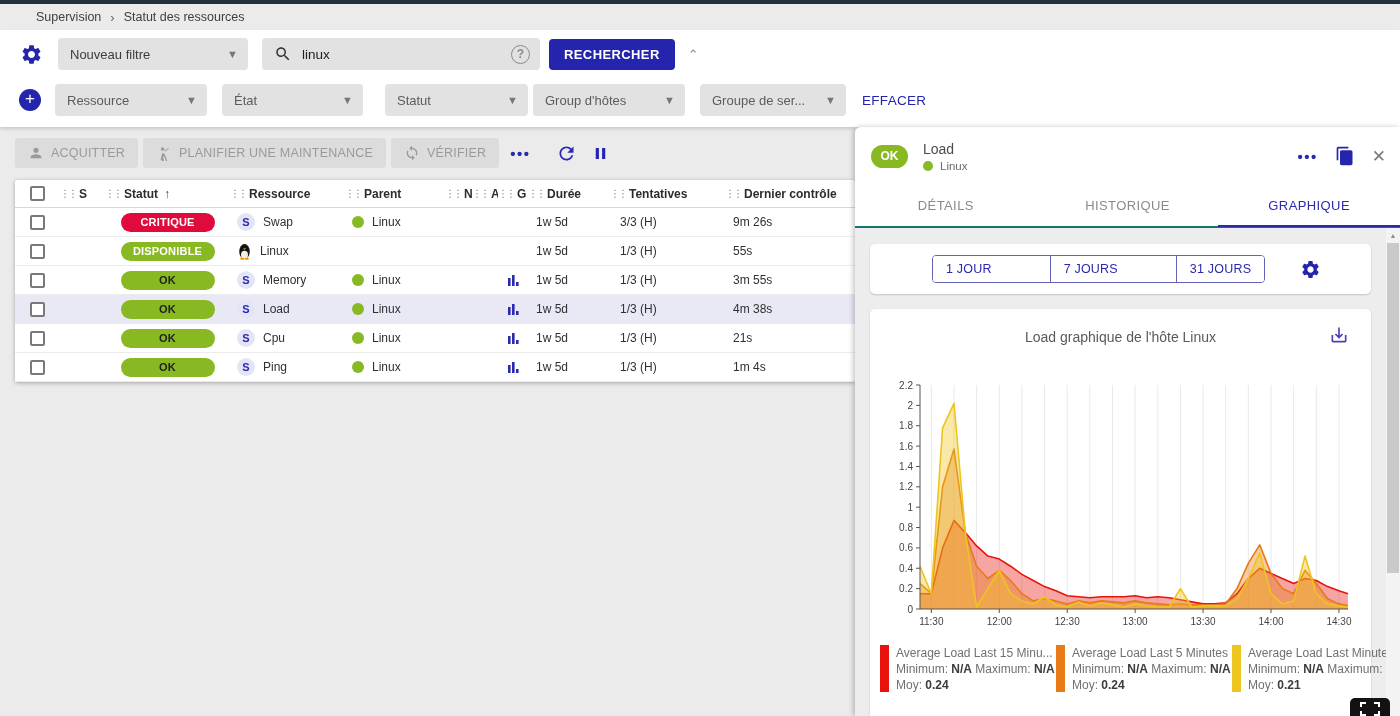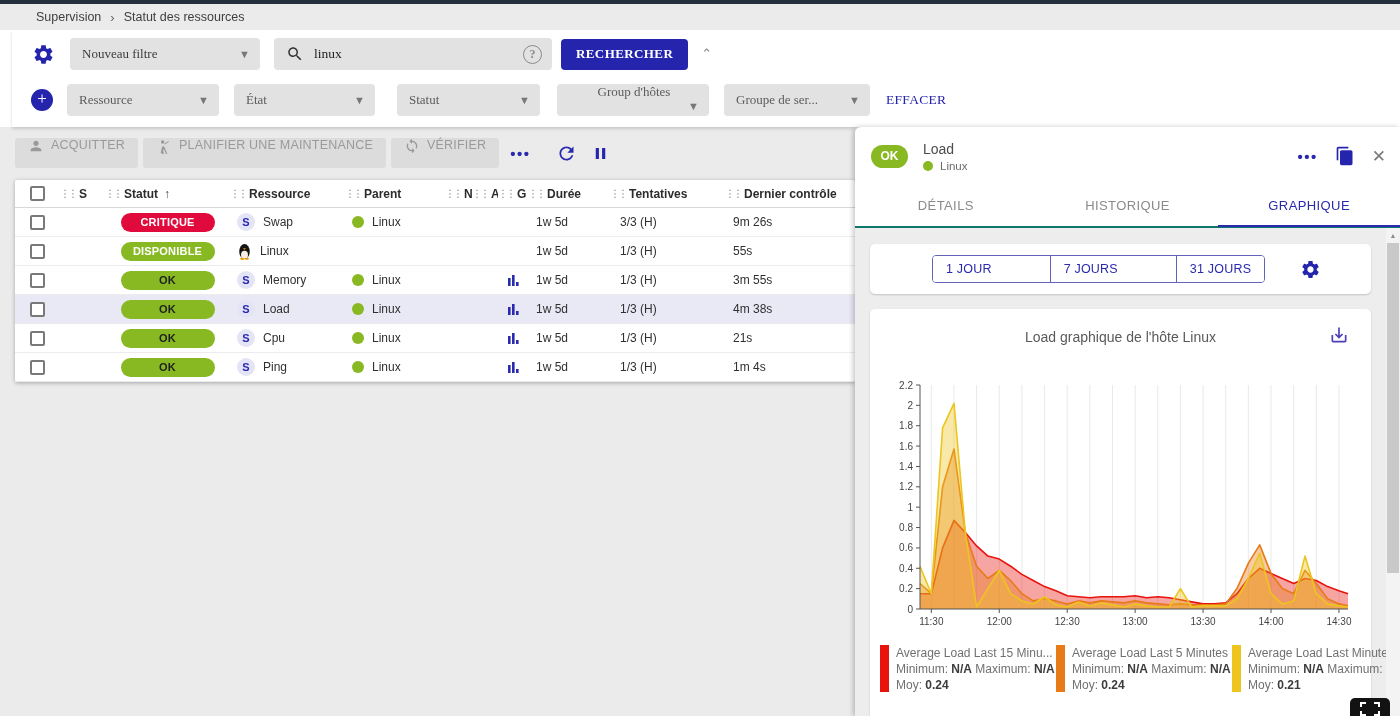--- a/index.html
+++ b/index.html
@@ -8,22 +8,22 @@
   .stage { position:relative; width:1400px; height:716px; overflow:hidden; }
 
   
   .top-strip { position:absolute; top:0; left:0; right:0; height:4px; background:#24303b; }
   .breadcrumb-bar { position:absolute; top:4px; left:0; right:0; height:26px; background:#ebebeb;
     display:flex; align-items:center; padding-left:36px; gap:9px; font-size:12.5px; color:#3e3e3e; }
   .crumb { cursor:pointer; }
   .crumb-sep { color:#666; font-size:13px; }
 
   
-  .filter-section { position:absolute; top:30px; left:12px; right:0; height:97px; background:#fff;
-    box-shadow:0 2px 3px rgba(0,0,0,0.15); z-index:2;font-family:Liberation Serif, serif; }
+  .filter-section { position:absolute; top:30px; left:0; right:0; height:97px; background:#fff;
+    box-shadow:0 2px 3px rgba(0,0,0,0.15); z-index:2; }
   .frow { position:absolute; left:0; right:0; display:flex; align-items:center; }
   .frow1 { top:8px; height:32px; }
   .frow2 { top:54px; height:32px; }
   .icon-btn { display:flex; align-items:center; justify-content:center; cursor:pointer; }
   .gear-left { margin-left:18px; width:26px; }
   .sel { height:32px; background:#e2e2e2; border-radius:4px; display:flex; align-items:center;
     padding:0 10px 0 12px; font-size:13px; color:#3c3c3c; cursor:pointer; }
   .sel .caret { margin-left:auto; color:#777; font-size:11px; }
   .saved-filter { margin-left:14px; width:190px; }
   .search-box { margin-left:14px; width:278px; height:32px; background:#e2e2e2; border-radius:4px;
@@ -35,29 +35,29 @@
   .search-btn { margin-left:9px; height:31px; padding:0 15px; background:#2424ad; color:#fff;
     border:none; border-radius:4px; font-size:13px; font-weight:bold; letter-spacing:.4px;
     cursor:pointer; font-family:inherit; }
   .collapse-caret { margin-left:13px; color:#8a8a8a; font-size:13px; cursor:pointer; }
   .plus-circle { margin-left:19px; width:22px; height:22px; border-radius:50%; background:#2424ad;
     color:#fff; font-size:17px; line-height:20px; text-align:center; cursor:pointer; }
   .criterion { margin-left:16px; color:#5c5c5c; }
   .criterion:nth-of-type(1){ width:152px; margin-left:14px; }
   .criterion:nth-of-type(2){ width:141px; margin-left:15px; }
   .criterion:nth-of-type(3){ width:143px; margin-left:22px; }
-  .criterion:nth-of-type(4){ width:152px; margin-left:17px;flex-direction:column; }
+  .criterion:nth-of-type(4){ width:152px; margin-left:5px; }
   .criterion:nth-of-type(5){ width:146px; margin-left:15px; }
   .clear-link { margin-left:16px; color:#2424ad; font-size:13.5px; cursor:pointer; letter-spacing:.3px; }
 
   
   .left-area { position:absolute; top:127px; left:0; width:855px; bottom:0; background:#ebebeb; }
   .tbl-toolbar { position:absolute; top:10px; left:15px; height:32px; display:flex; align-items:center; }
   .tb-btn { height:30px; background:#dcdcdc; color:#9a9a9a; border-radius:3px; display:flex;
-    align-items:flex-start; padding:0 13px; font-size:12.5px; gap:7px; margin-right:5px; letter-spacing:.2px; }
+    align-items:center; padding:0 13px; font-size:12.5px; gap:7px; margin-right:5px; letter-spacing:.2px; }
   .tb-btn svg { flex:none; }
   .more-dots { color:#2a2aae; font-weight:bold; font-size:15px; letter-spacing:1.5px; margin:0 8px 0 6px; cursor:pointer; }
   .refresh-ic { margin-left:18px; cursor:pointer; }
   .pause-ic { margin-left:14px; cursor:pointer; }
 
   
   .table-card { position:absolute; top:53px; left:15px; width:840px; background:#fff;
     box-shadow:0 1px 4px rgba(0,0,0,0.3); border-radius:2px; }
   .thead, .trow { display:grid; grid-template-columns:45px 45px 125px 115px 100px 27px 26px 30px 82px 115px 1fr;
     align-items:center; }

